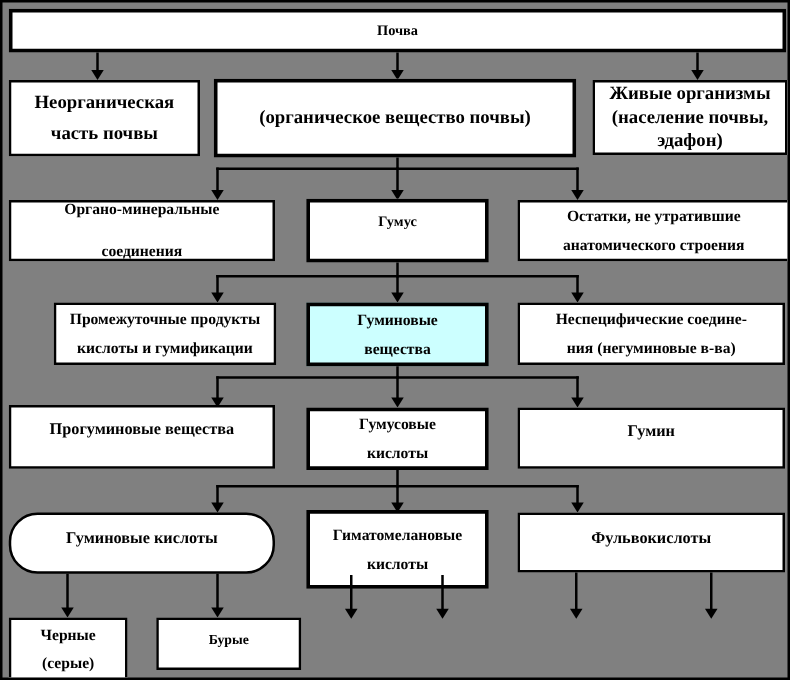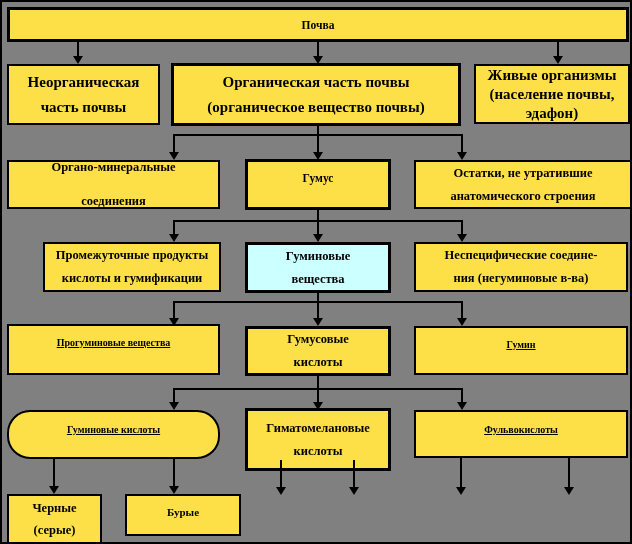--- a/index.html
+++ b/index.html
@@ -2,33 +2,33 @@
 <html><head>
 <meta charset="utf-8">
 <style>
   html,body{margin:0;padding:0;}
   body{font-family:"Liberation Serif","DejaVu Serif",serif;}
   #canvas{
     position:relative;width:632px;height:544px;box-sizing:border-box;
     border:2px solid #000;background:#808080;overflow:hidden;
   }
   .box{
-    position:absolute;background:#fde047;border:2px solid #000;box-sizing:border-box;
+    position:absolute;background:#ffffff;border:2px solid #000;box-sizing:border-box;
     display:flex;flex-direction:column;align-items:center;text-align:center;
     font-weight:bold;color:#000;
   }
   .box.thick{border-width:3px;}
   .vcenter{justify-content:center;}
   .top{justify-content:flex-start;}
   .ln{display:block;}
   .fs13{font-size:15px;line-height:25px;}
   .fs125{font-size:12.5px;line-height:23px;}
   .fs115{font-size:11.5px;line-height:18px;}
   .fs11{font-size:11px;line-height:16px;}
-  .fs105{font-size:10px;line-height:15px;text-decoration:underline;}
+  .fs105{font-size:13px;line-height:15px;}
   .tight{line-height:19px;}
   .lh22{line-height:22px;}
   .vline,.hline{position:absolute;background:#000;}
   .vline{width:2px;}
   .hline{height:2px;}
   .arrow{
     position:absolute;width:0;height:0;
     border-left:5px solid transparent;border-right:5px solid transparent;
     border-top:8px solid #000;
   }
@@ -47,21 +47,20 @@
   <div class="vline" style="left:315px;top:40px;height:14px;"></div>
   <div class="arrow" style="left:311px;top:54px;"></div>
   <div class="vline" style="left:555px;top:40px;height:14px;"></div>
   <div class="arrow" style="left:551px;top:54px;"></div>
 
   <div class="box vcenter fs13" style="left:5px;top:62px;width:153px;height:61px;">
     <span class="ln">Неорганическая</span>
     <span class="ln">часть почвы</span>
   </div>
   <div class="box thick vcenter fs13" style="left:169px;top:61px;width:290px;height:63px;">
-    <span class="ln">Органическая часть почвы</span>
     <span class="ln">(органическое вещество почвы)</span>
   </div>
   <div class="box vcenter fs13 tight" style="left:472px;top:62px;width:156px;height:60px;">
     <span class="ln">Живые организмы</span>
     <span class="ln">(население почвы,</span>
     <span class="ln">эдафон)</span>
   </div>
 
   <div class="vline" style="left:315px;top:124px;height:10px;"></div>
   <div class="hline" style="left:171px;top:132px;width:290px;"></div>

